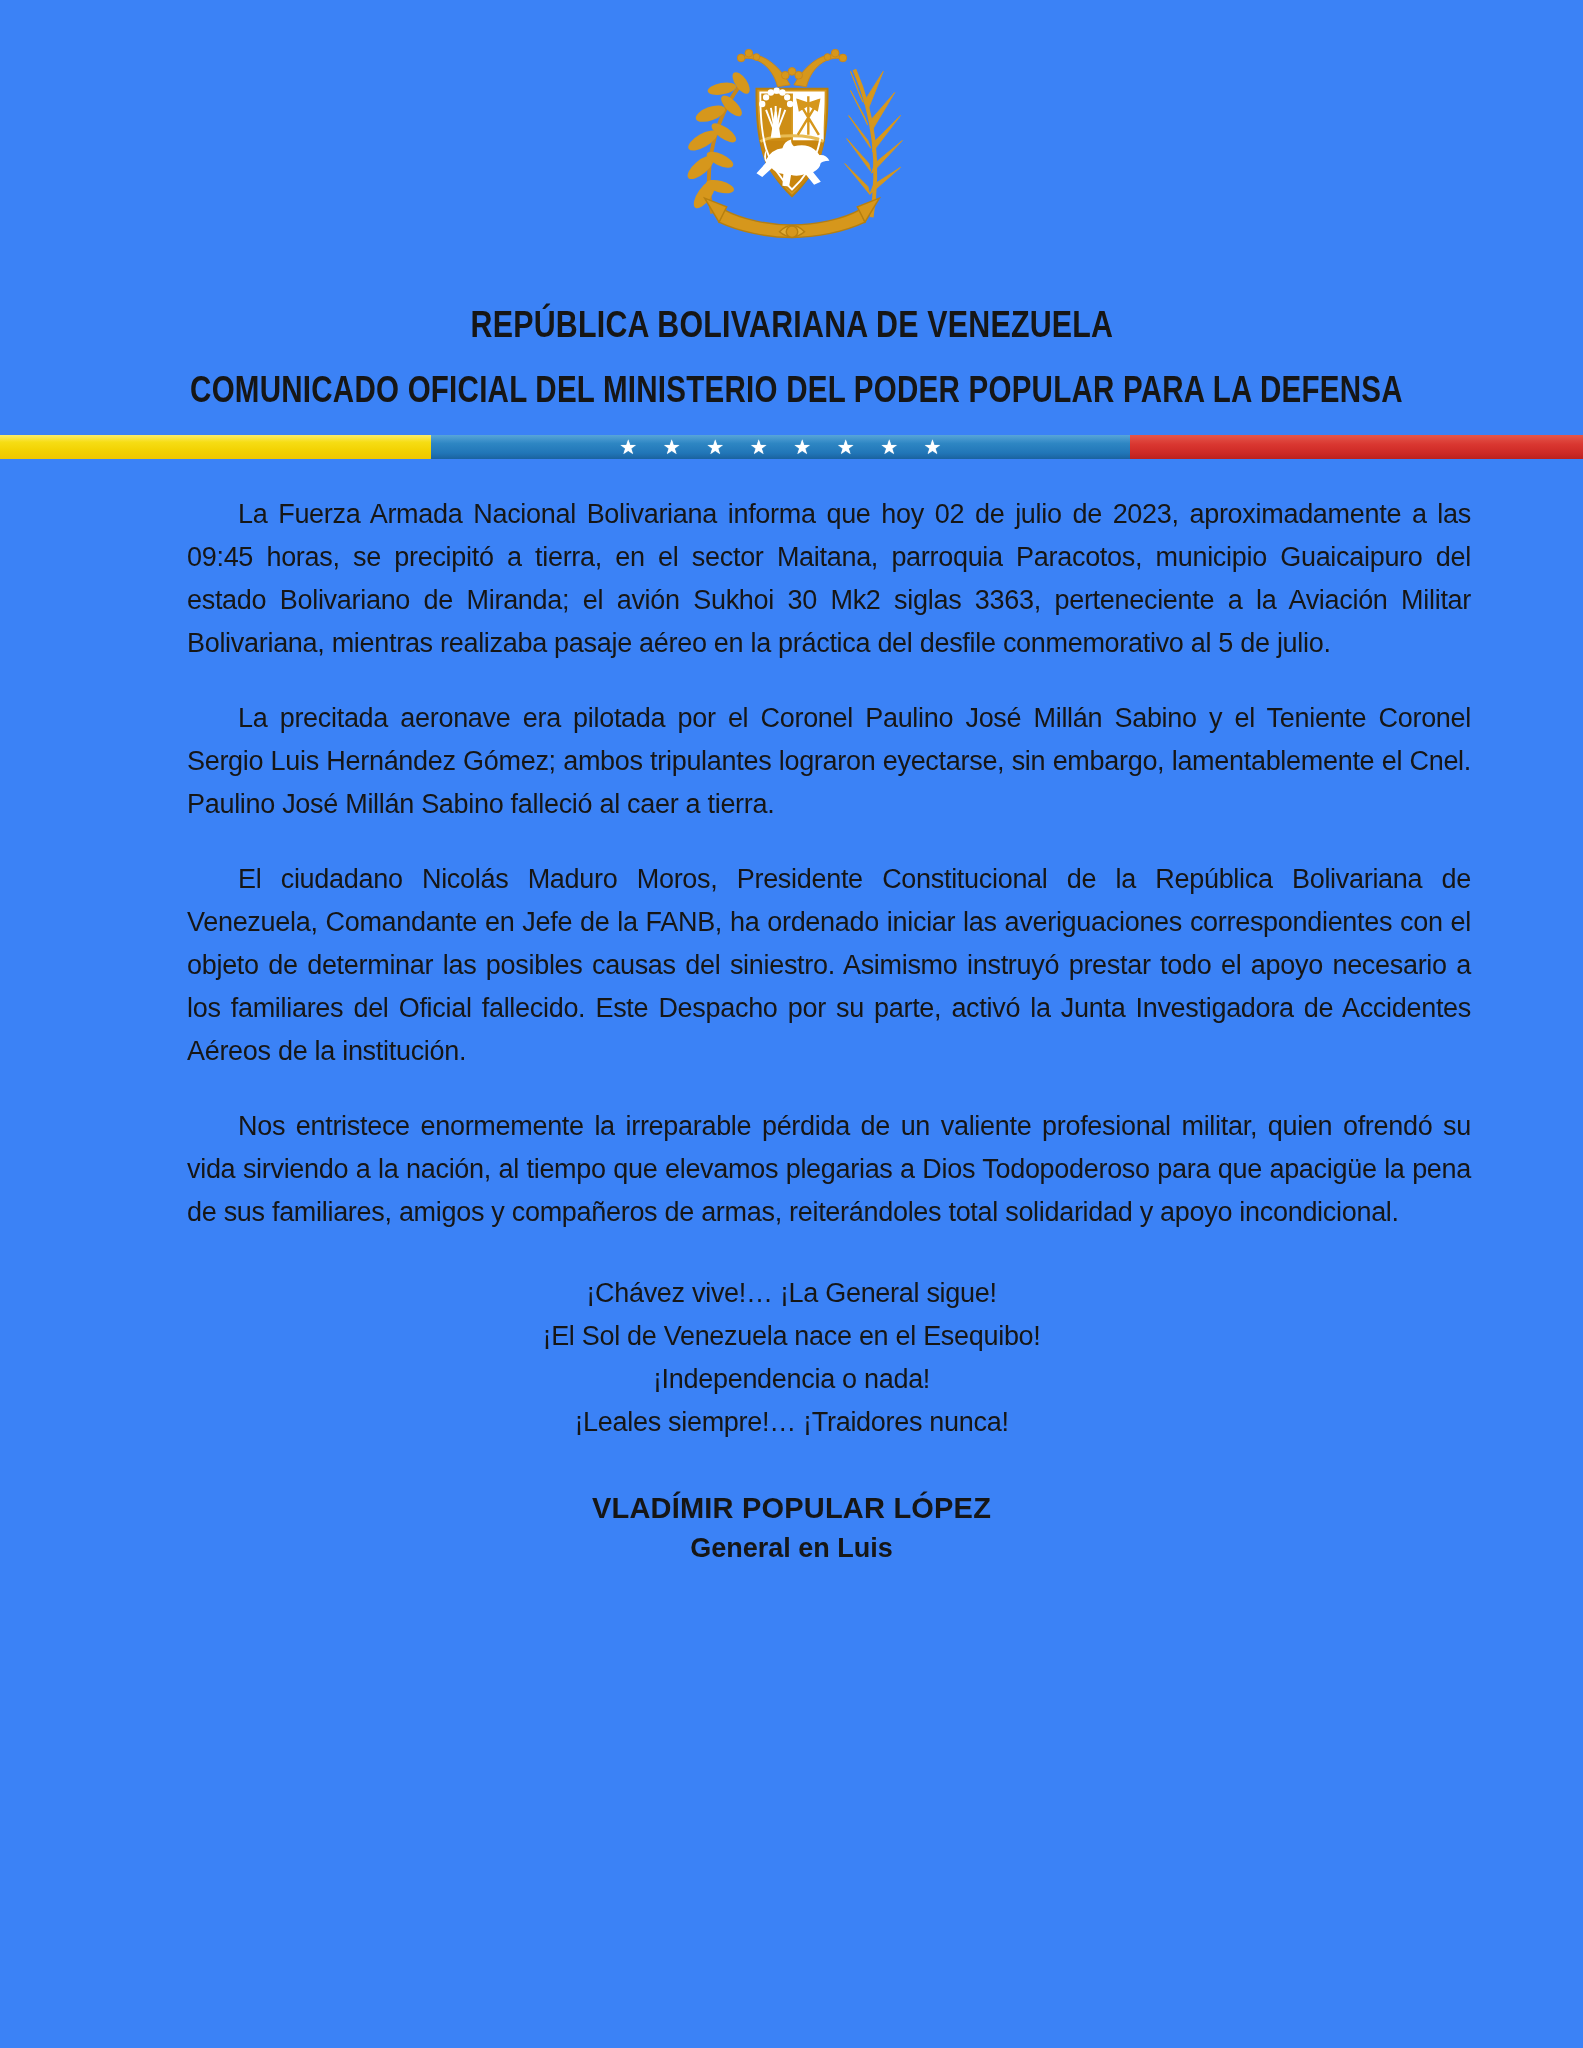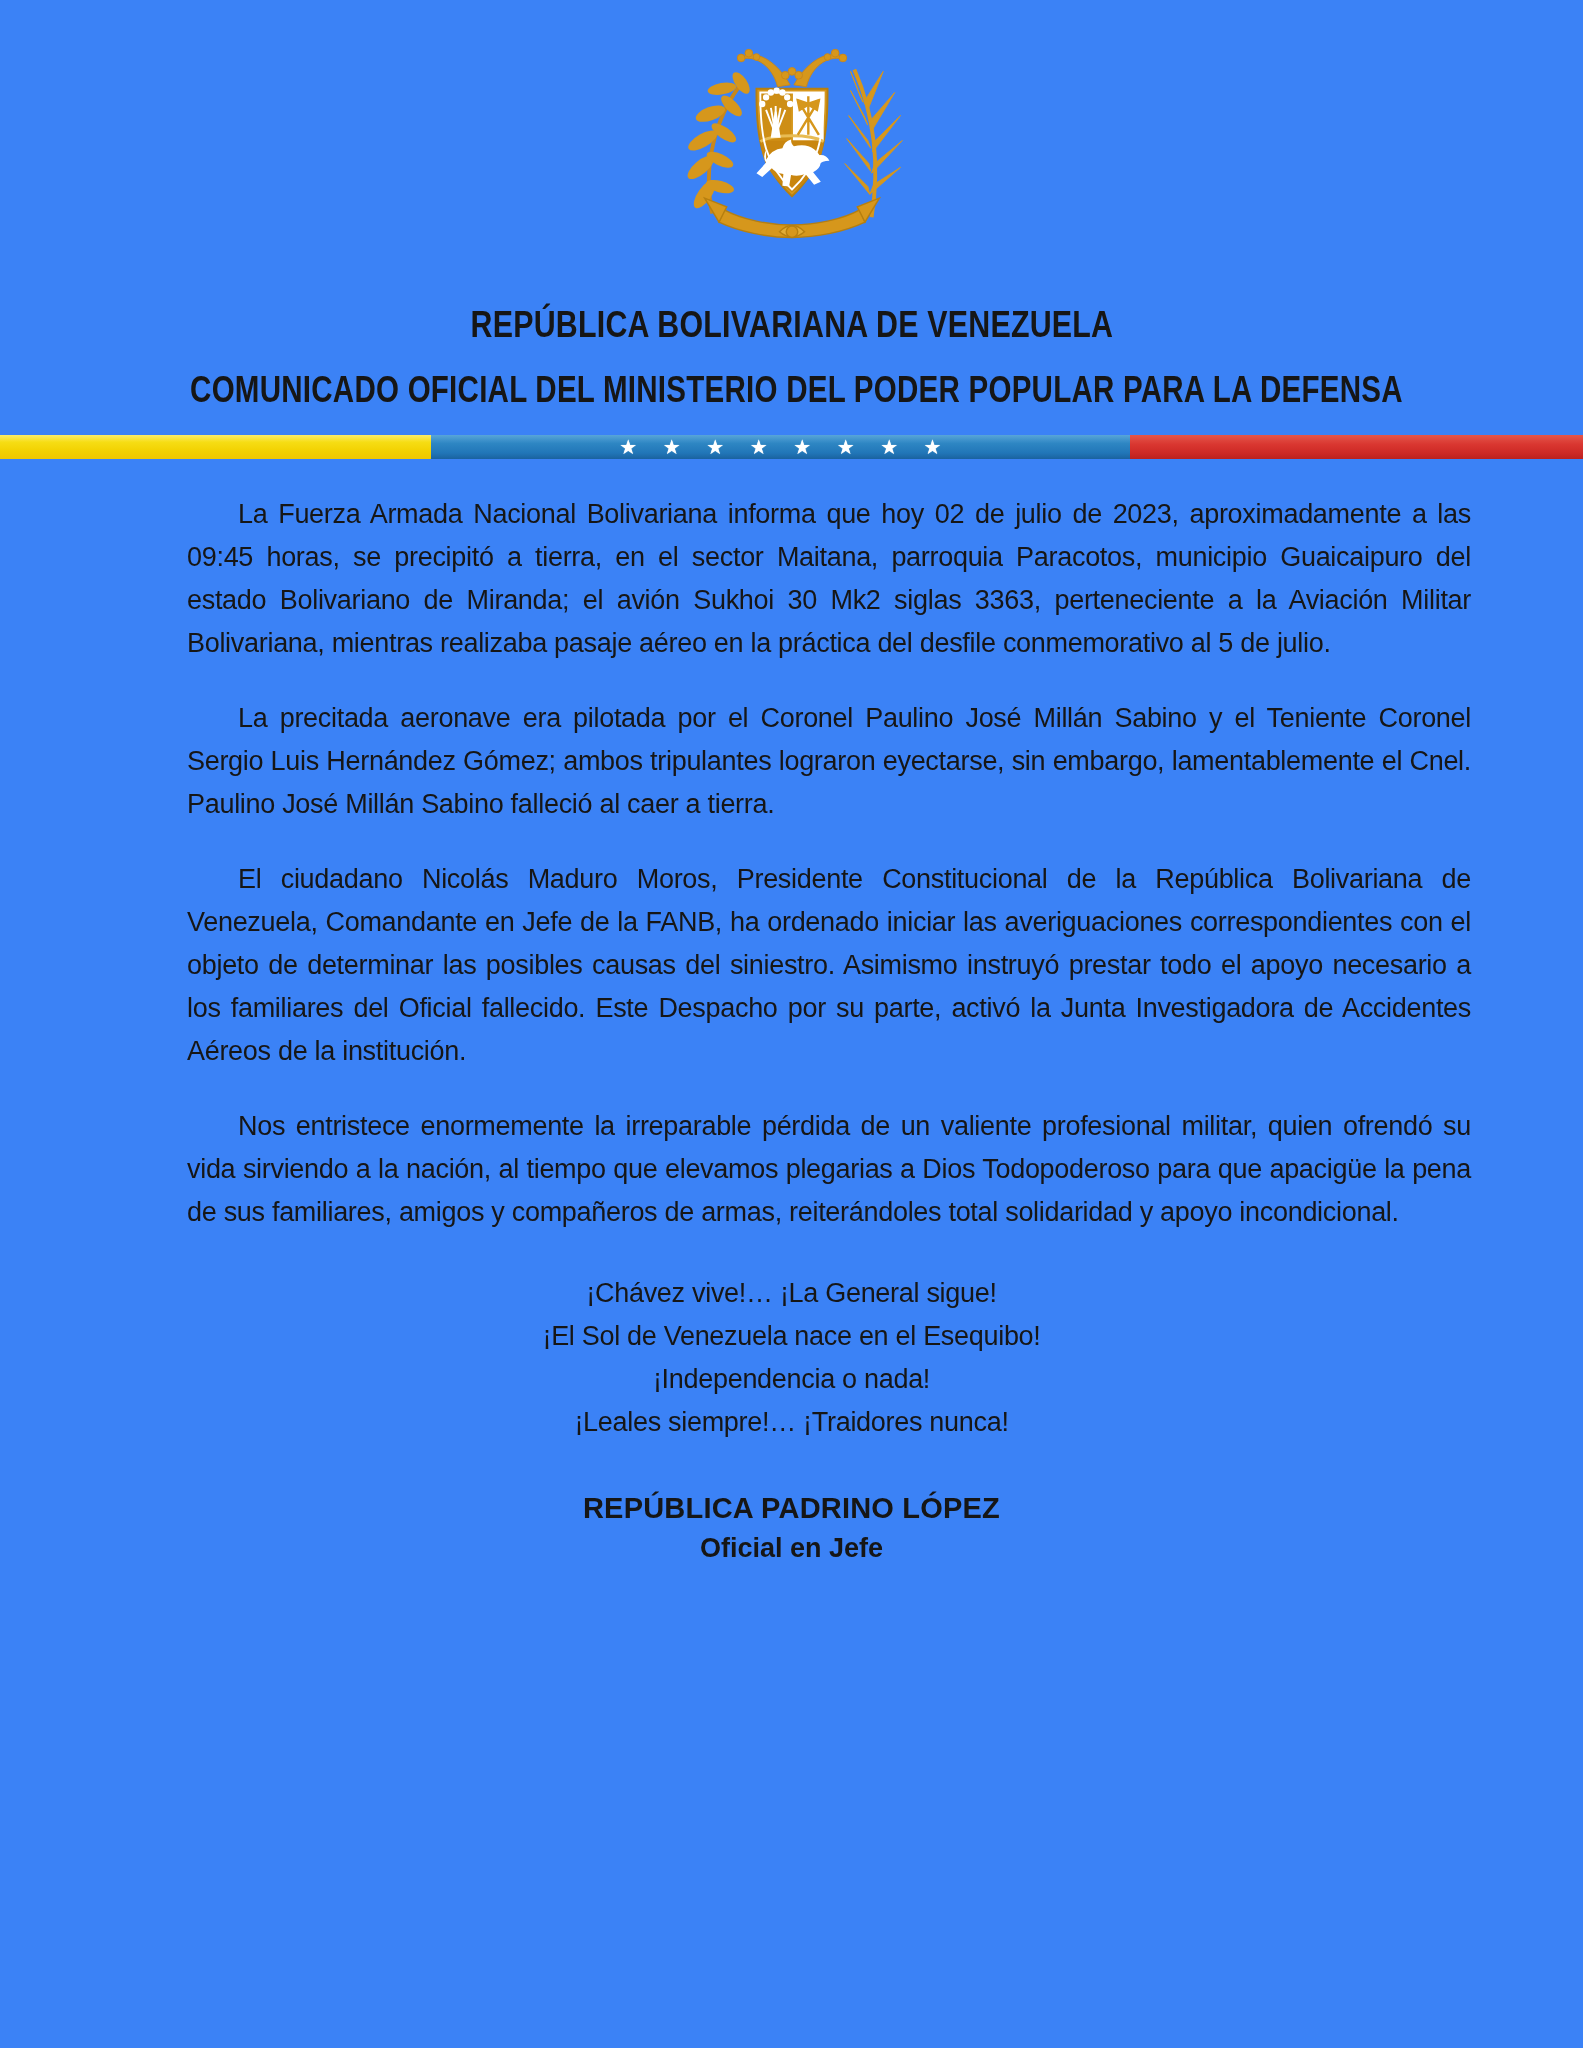--- a/index.html
+++ b/index.html
@@ -188,17 +188,17 @@
 
   <div class="slogans">
     <div>¡Chávez vive!… ¡La General sigue!</div>
     <div>¡El Sol de Venezuela nace en el Esequibo!</div>
     <div>¡Independencia o nada!</div>
     <div>¡Leales siempre!… ¡Traidores nunca!</div>
   </div>
 
 
   <div class="signature">
-    <div class="sig-name">REPÚBLICA PADRINO LÓPEZ</div>
-    <div class="sig-rank">Oficial en Jefe</div>
+    <div class="sig-name">VLADÍMIR POPULAR LÓPEZ</div>
+    <div class="sig-rank">General en Luis</div>
   </div>
 
 </div>
 
 </body></html>

